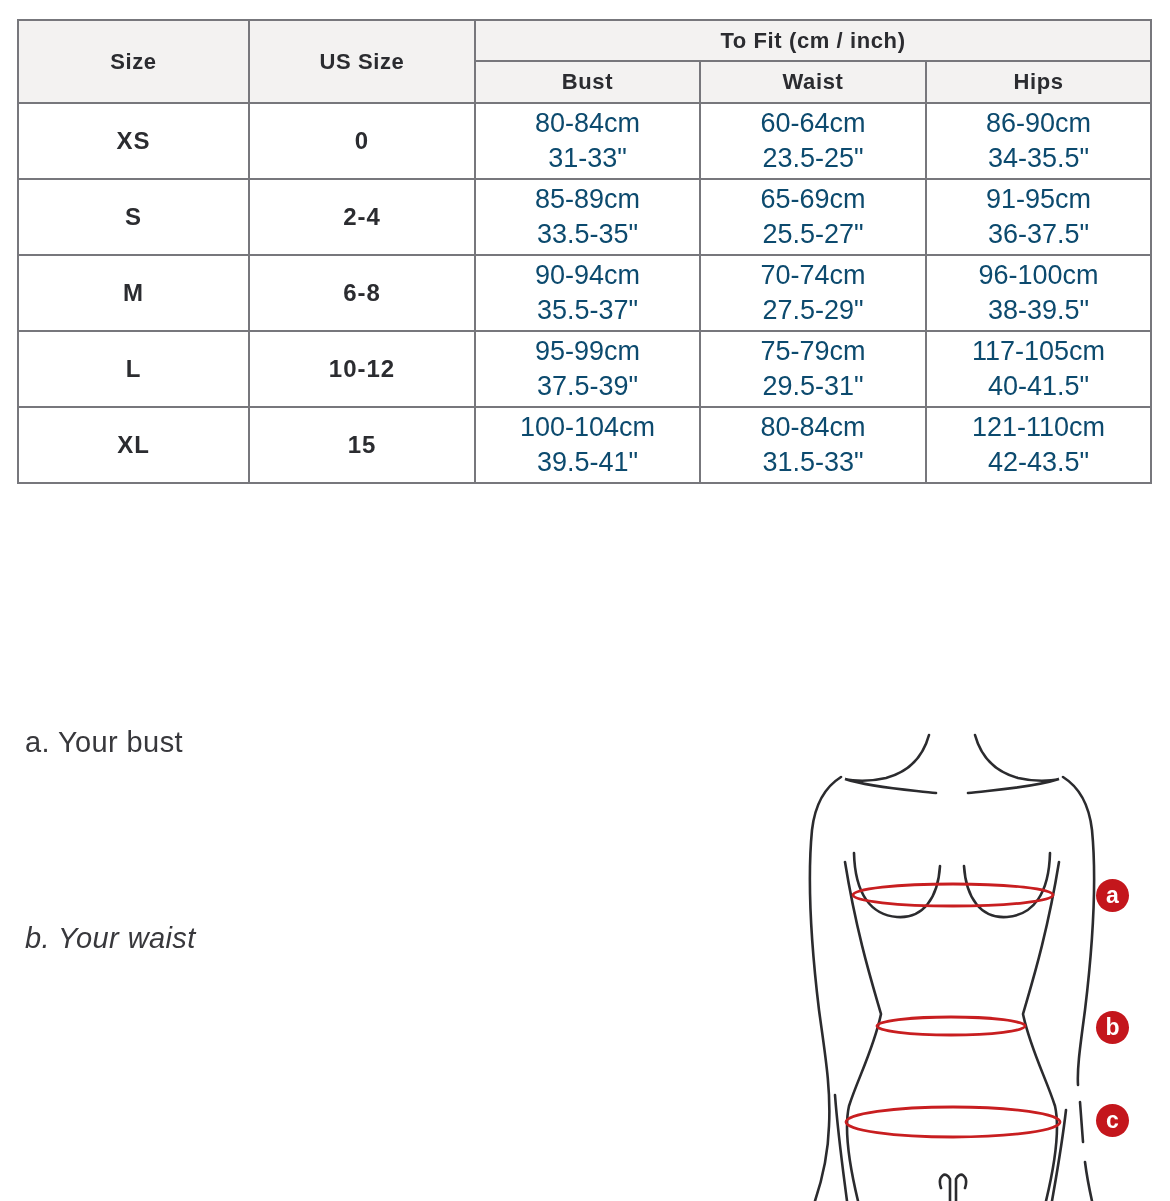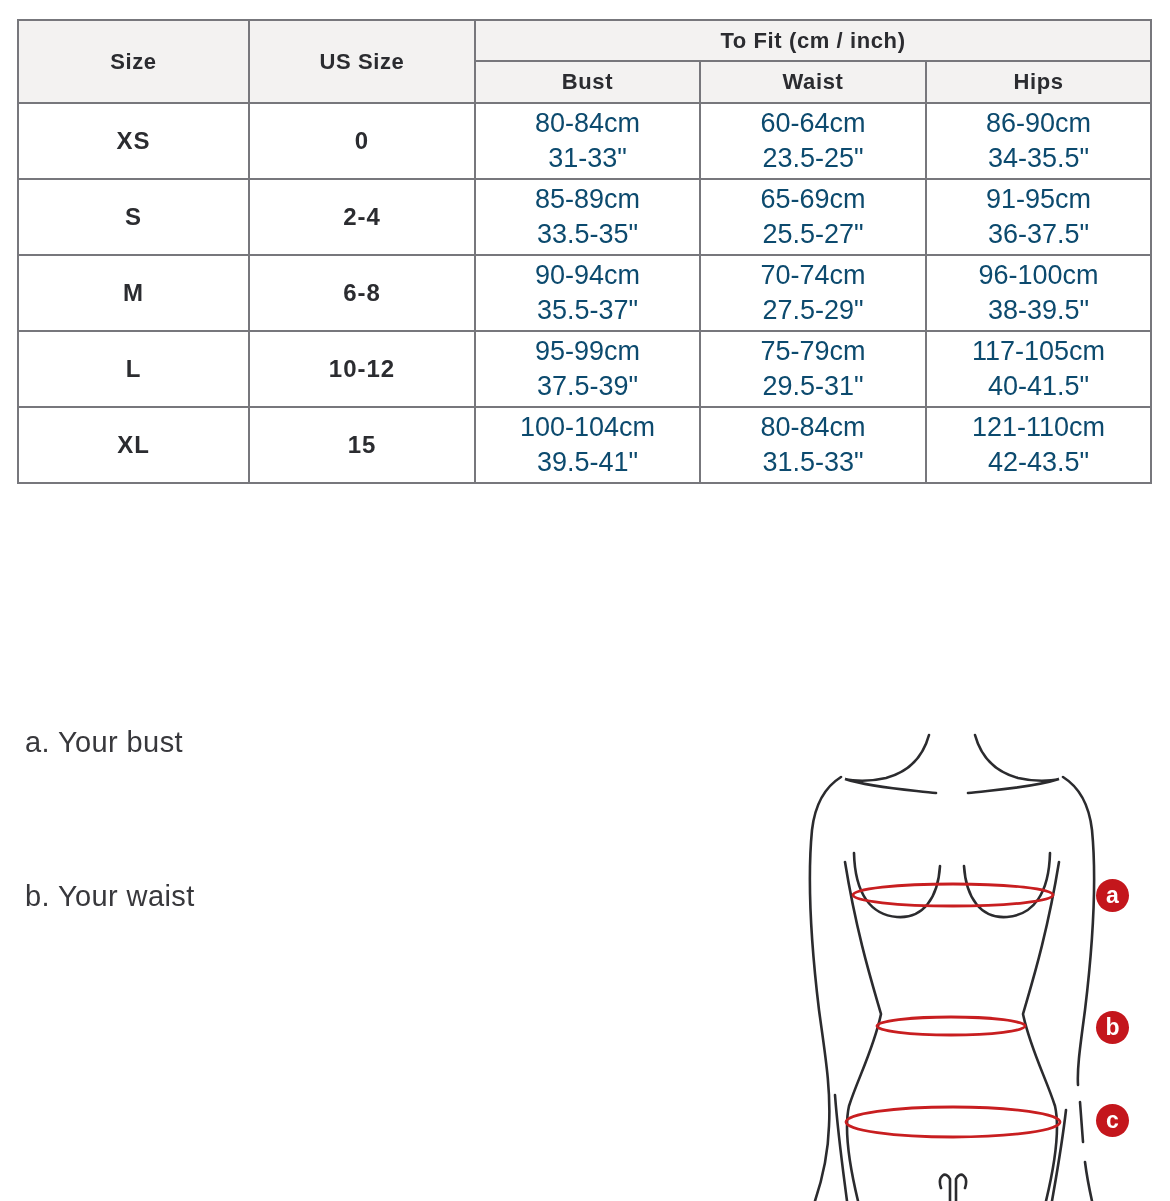--- a/index.html
+++ b/index.html
@@ -68,21 +68,21 @@
   .measure-section {
     position: absolute;
     left: 25px;
     font-size: 29px;
     line-height: 56px;
     letter-spacing: 0.4px;
     color: #38383c;
     white-space: nowrap;
   }
   #section-a { top: 714px; }
-  #section-b { top: 868px; }
+  #section-b { top: 910px; font-style: italic; }
   #section-c { top: 1053px; }
 
   
   #figure-svg { position: absolute; left: 780px; top: 710px; }
   .marker-badge {
     position: absolute;
     width: 33px;
     height: 33px;
     border-radius: 50%;
     background: #c4161c;

